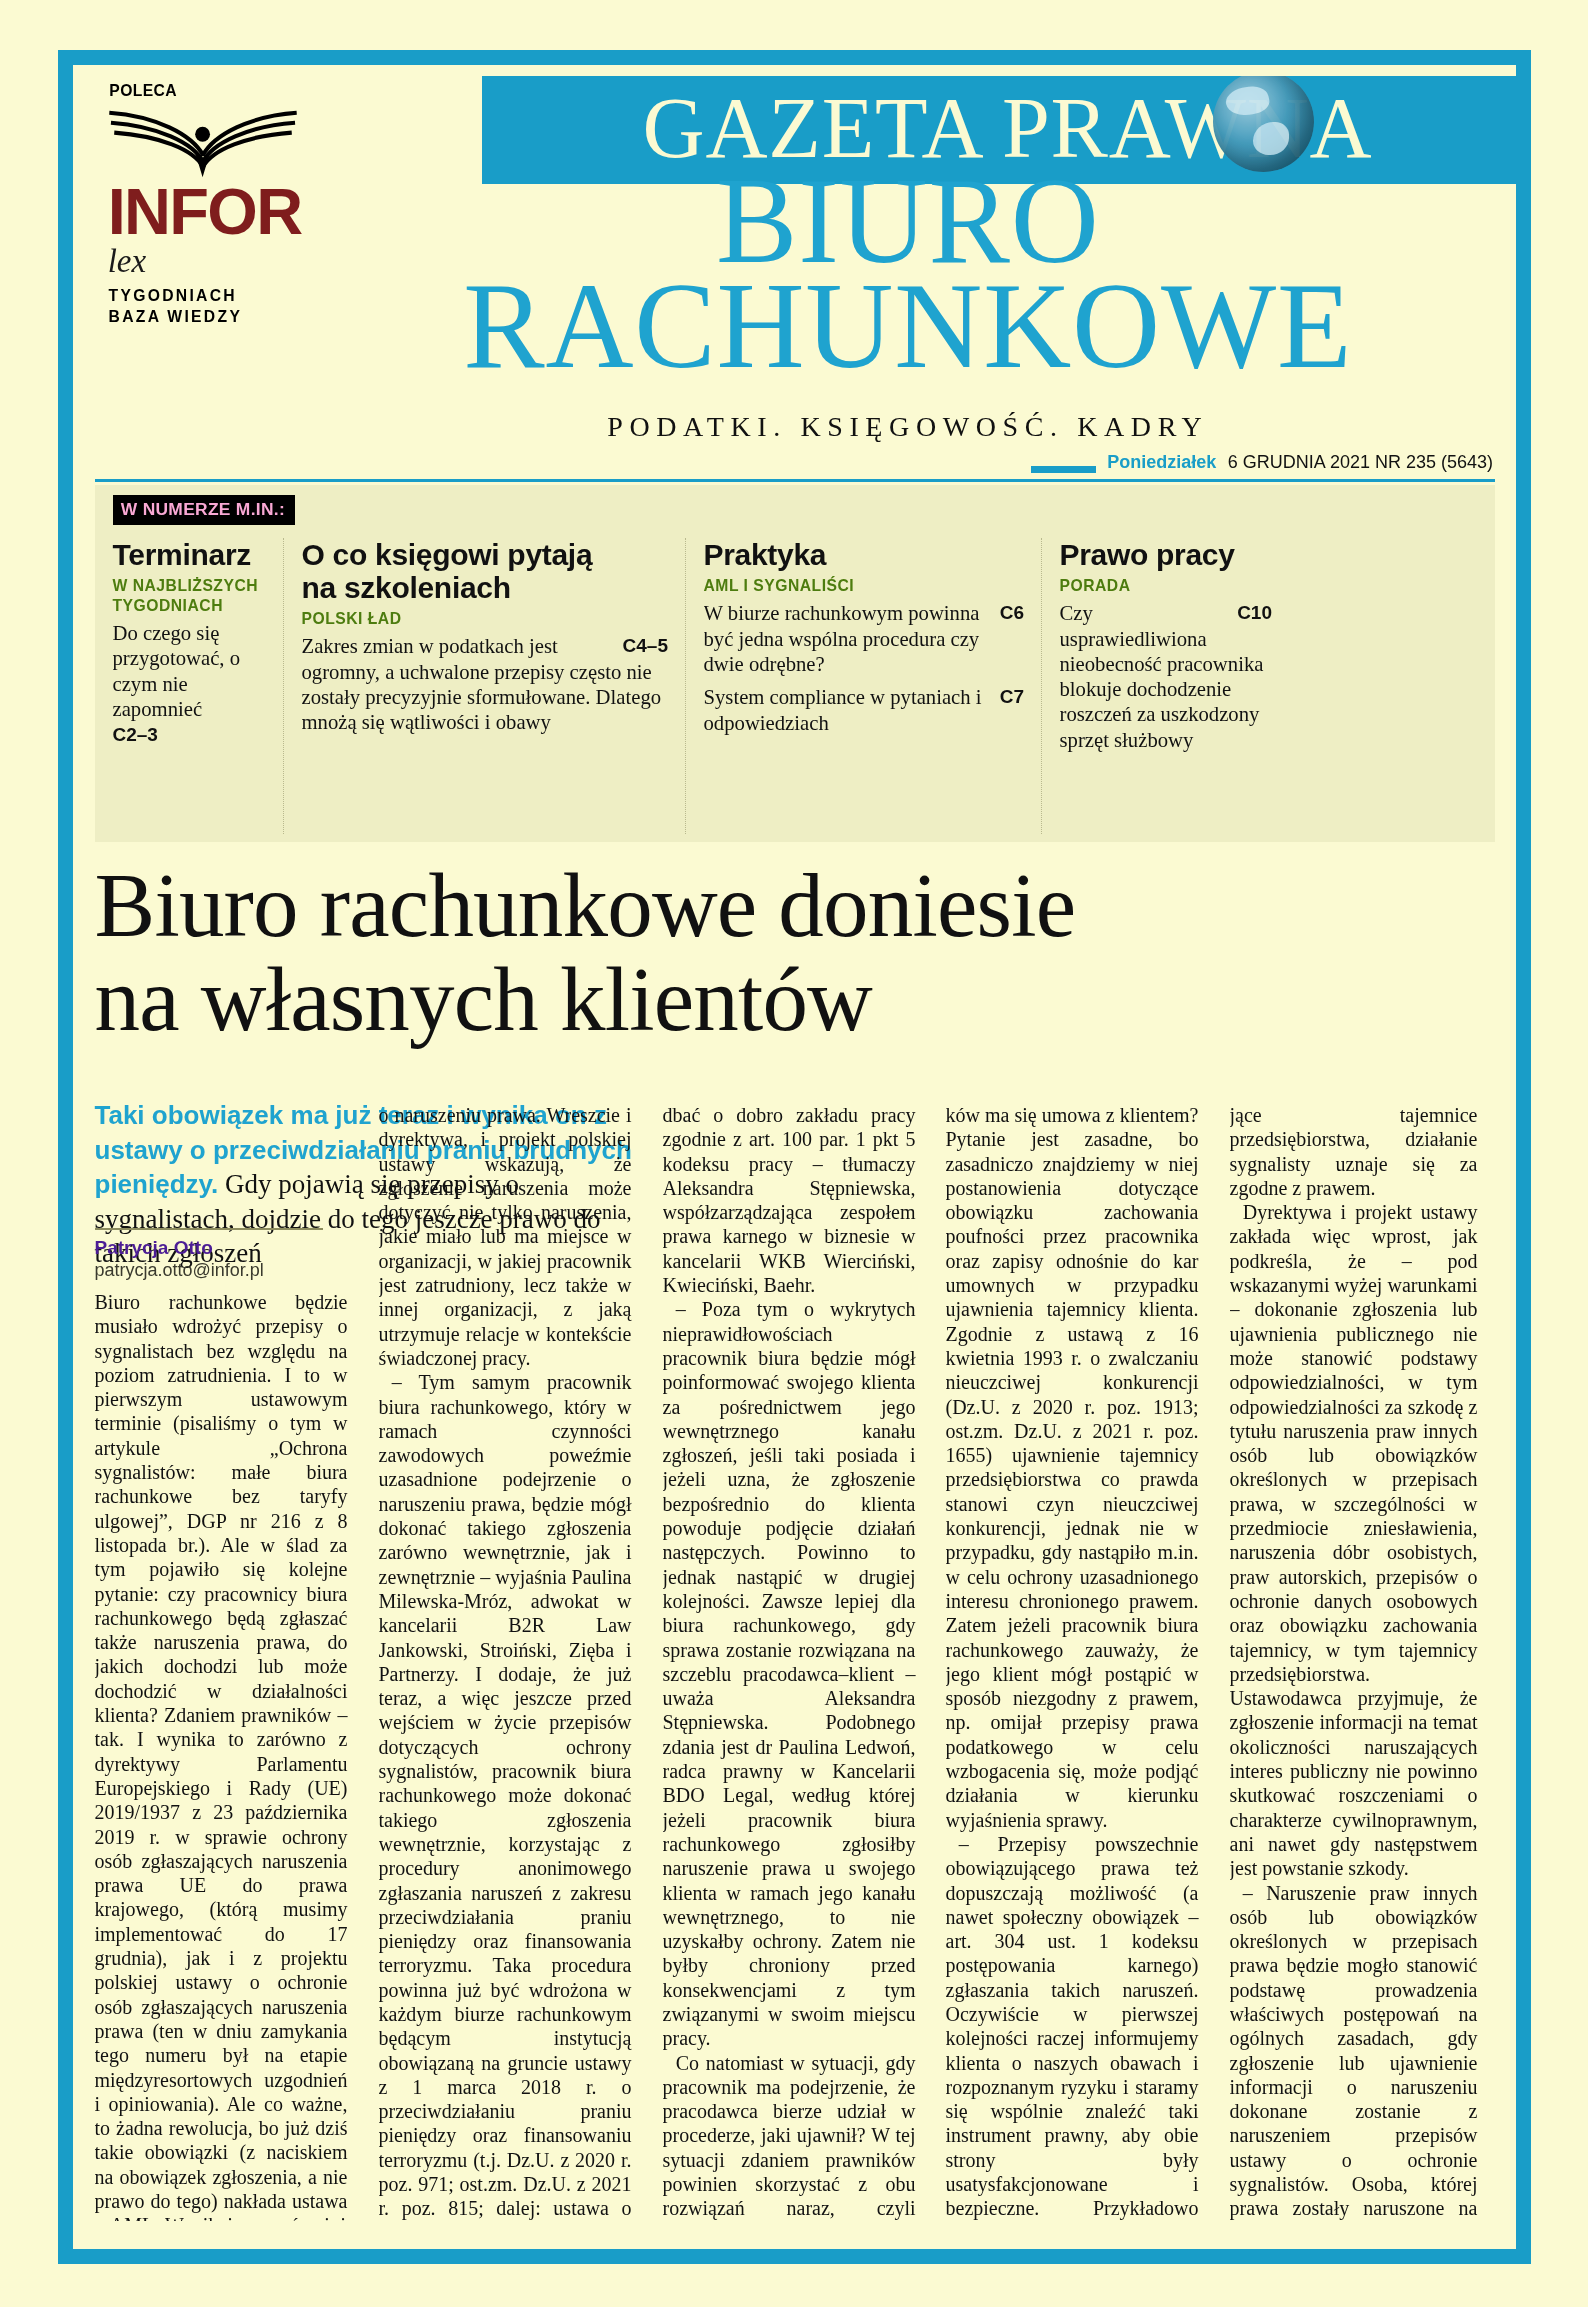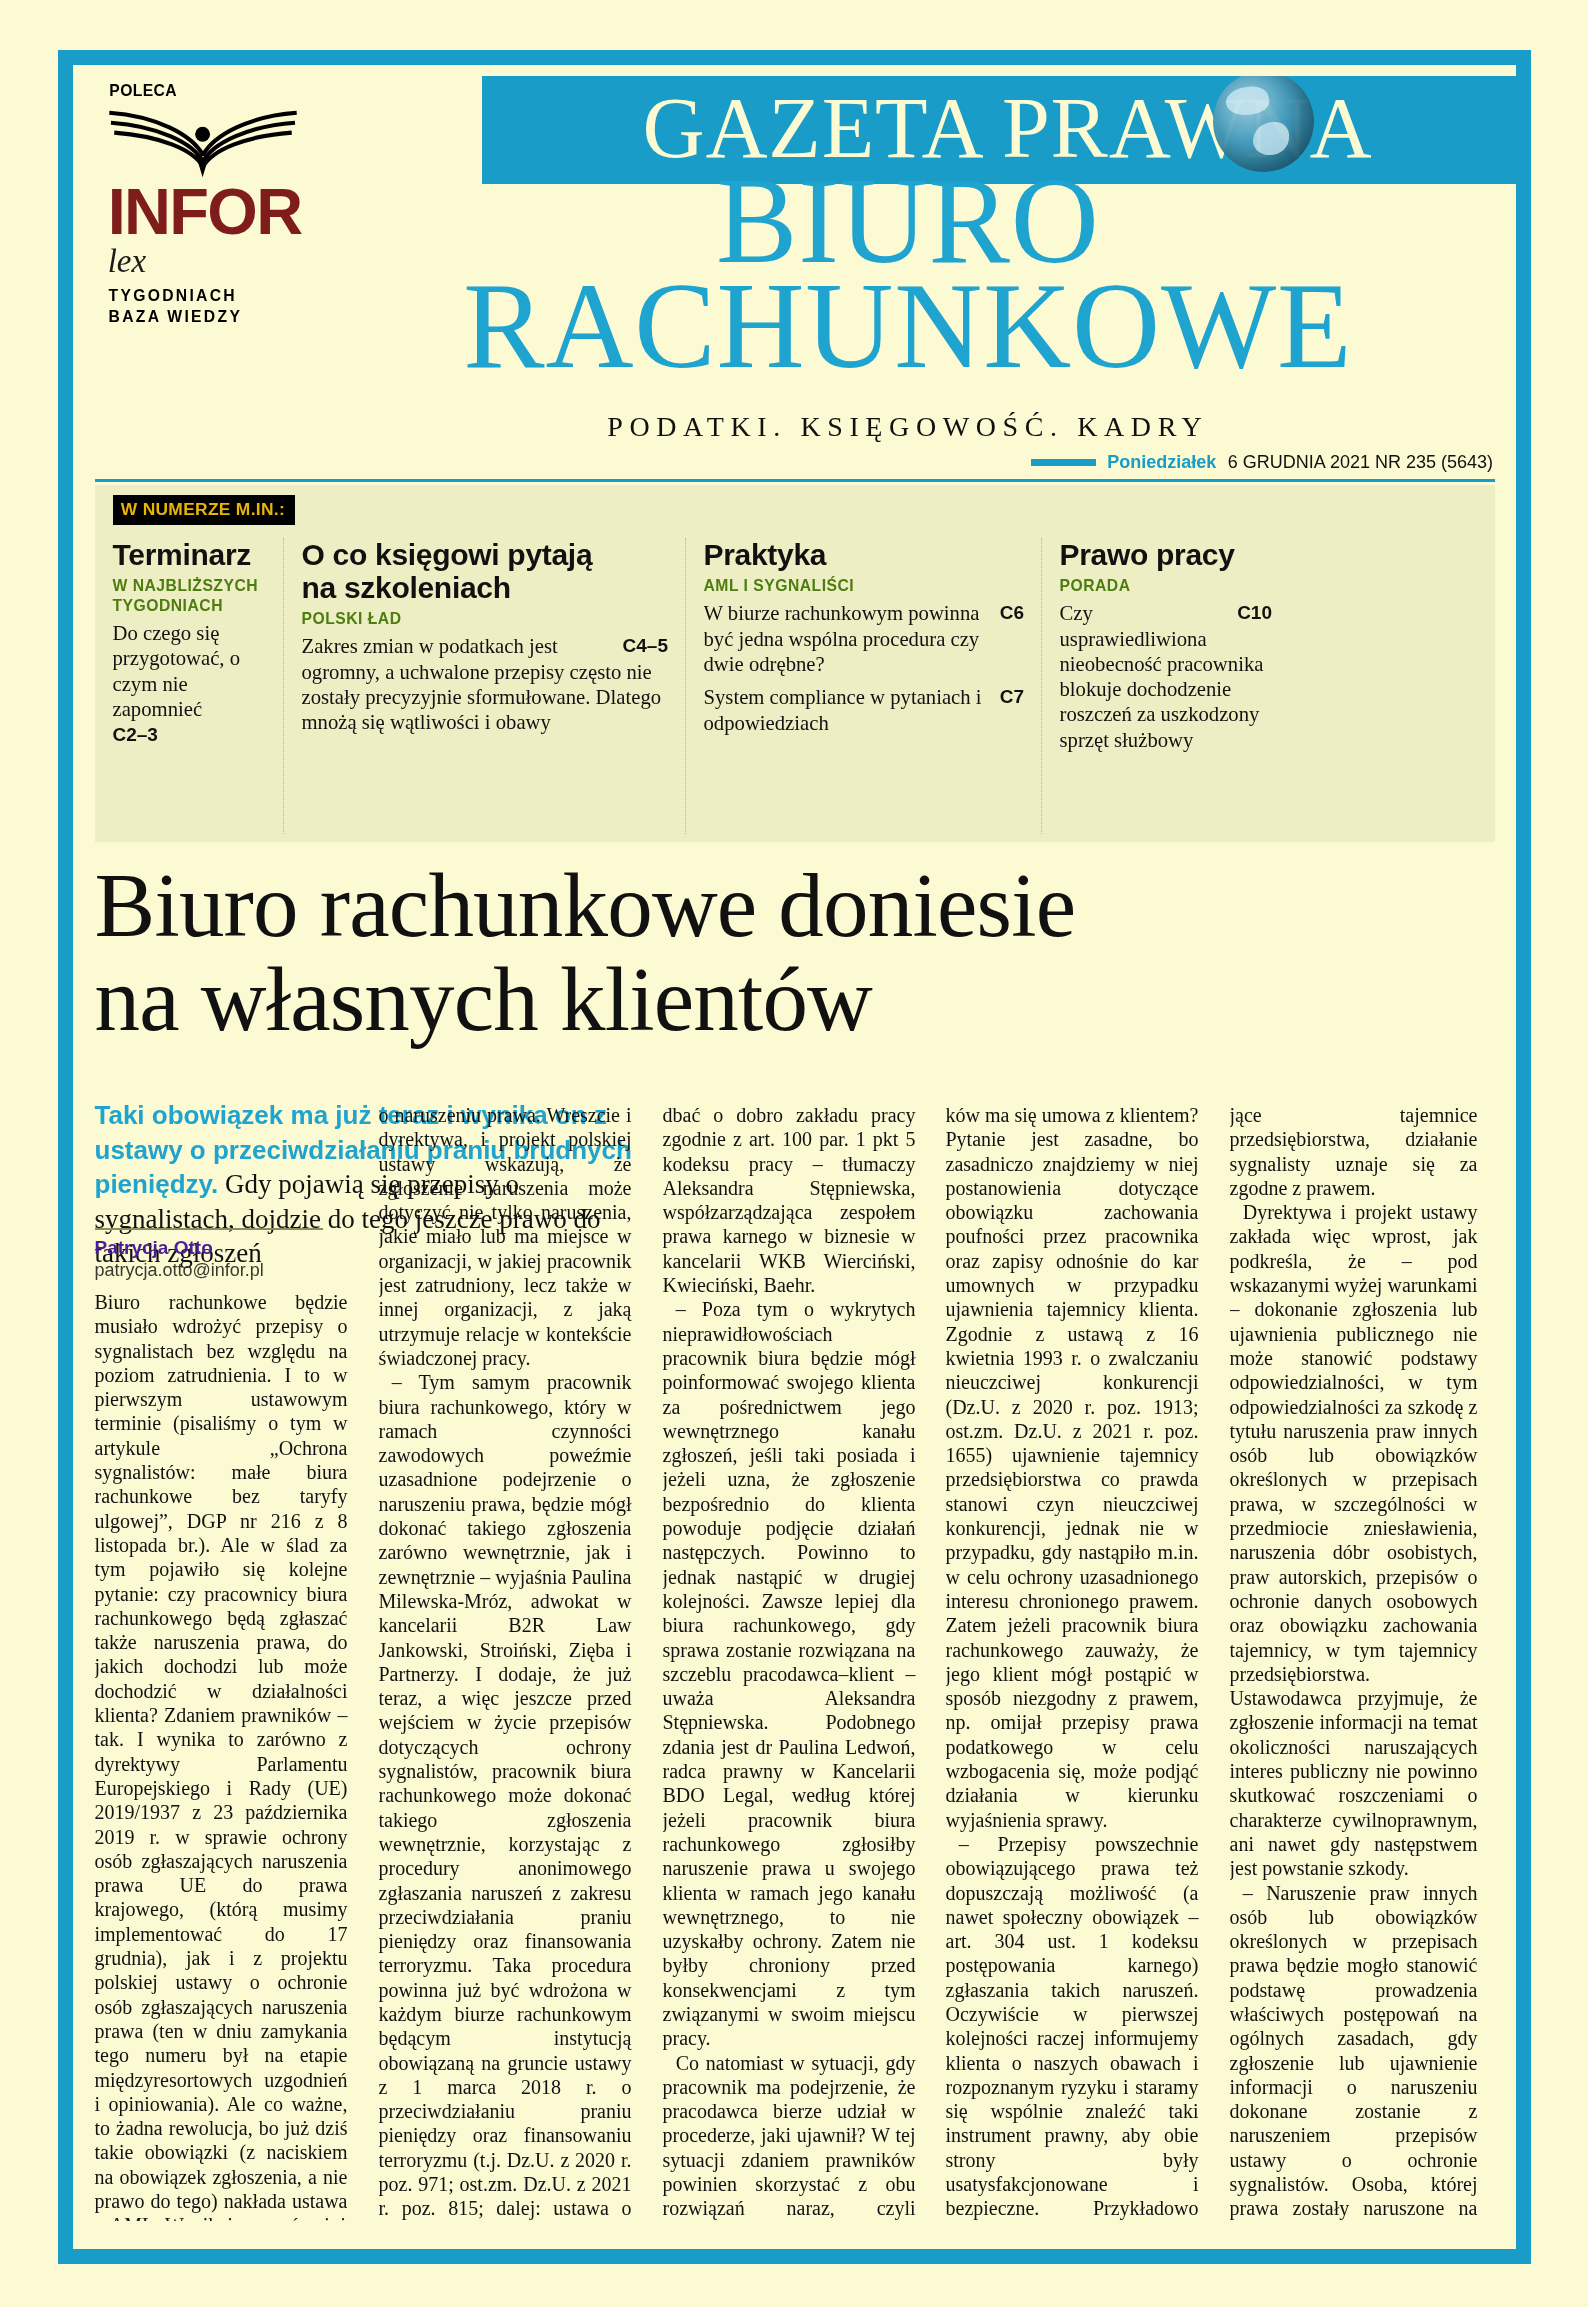--- a/index.html
+++ b/index.html
@@ -177,21 +177,21 @@
     letter-spacing: 6.6px;
     color: #111;
   }
 
   
   .dateline {
     position: absolute;
     right: 23px;
     top: 387px;
     display: flex;
-    align-items: center;
+    align-items: flex-end;
     gap: 11.6px;
     font-family: "Liberation Sans", sans-serif;
     font-size: 18px;
     white-space: nowrap;
   }
   .dateline .rule {
     width: 65px; height: 7.4px; background: #199dc8;
   }
   .dateline .dow {
     color: #199dc8; font-weight: bold;
@@ -212,21 +212,21 @@
     top: 420px;
     height: 357px;
     background: #eeeec4;
     box-sizing: border-box;
   }
   .numerze-tag {
     position: absolute;
     left: 18px;
     top: 10px;
     background: #000;
-    color: #eab308;
+    color: #f9a8d4;
     font-family: "Liberation Sans", sans-serif;
     font-weight: bold;
     font-size: 17.4px;
     letter-spacing: 0.3px;
     padding: 4.1px 10px 5px 8.3px;
   }
   .numerze-cols {
     position: absolute;
     left: 18px;
     right: 13.2px;

